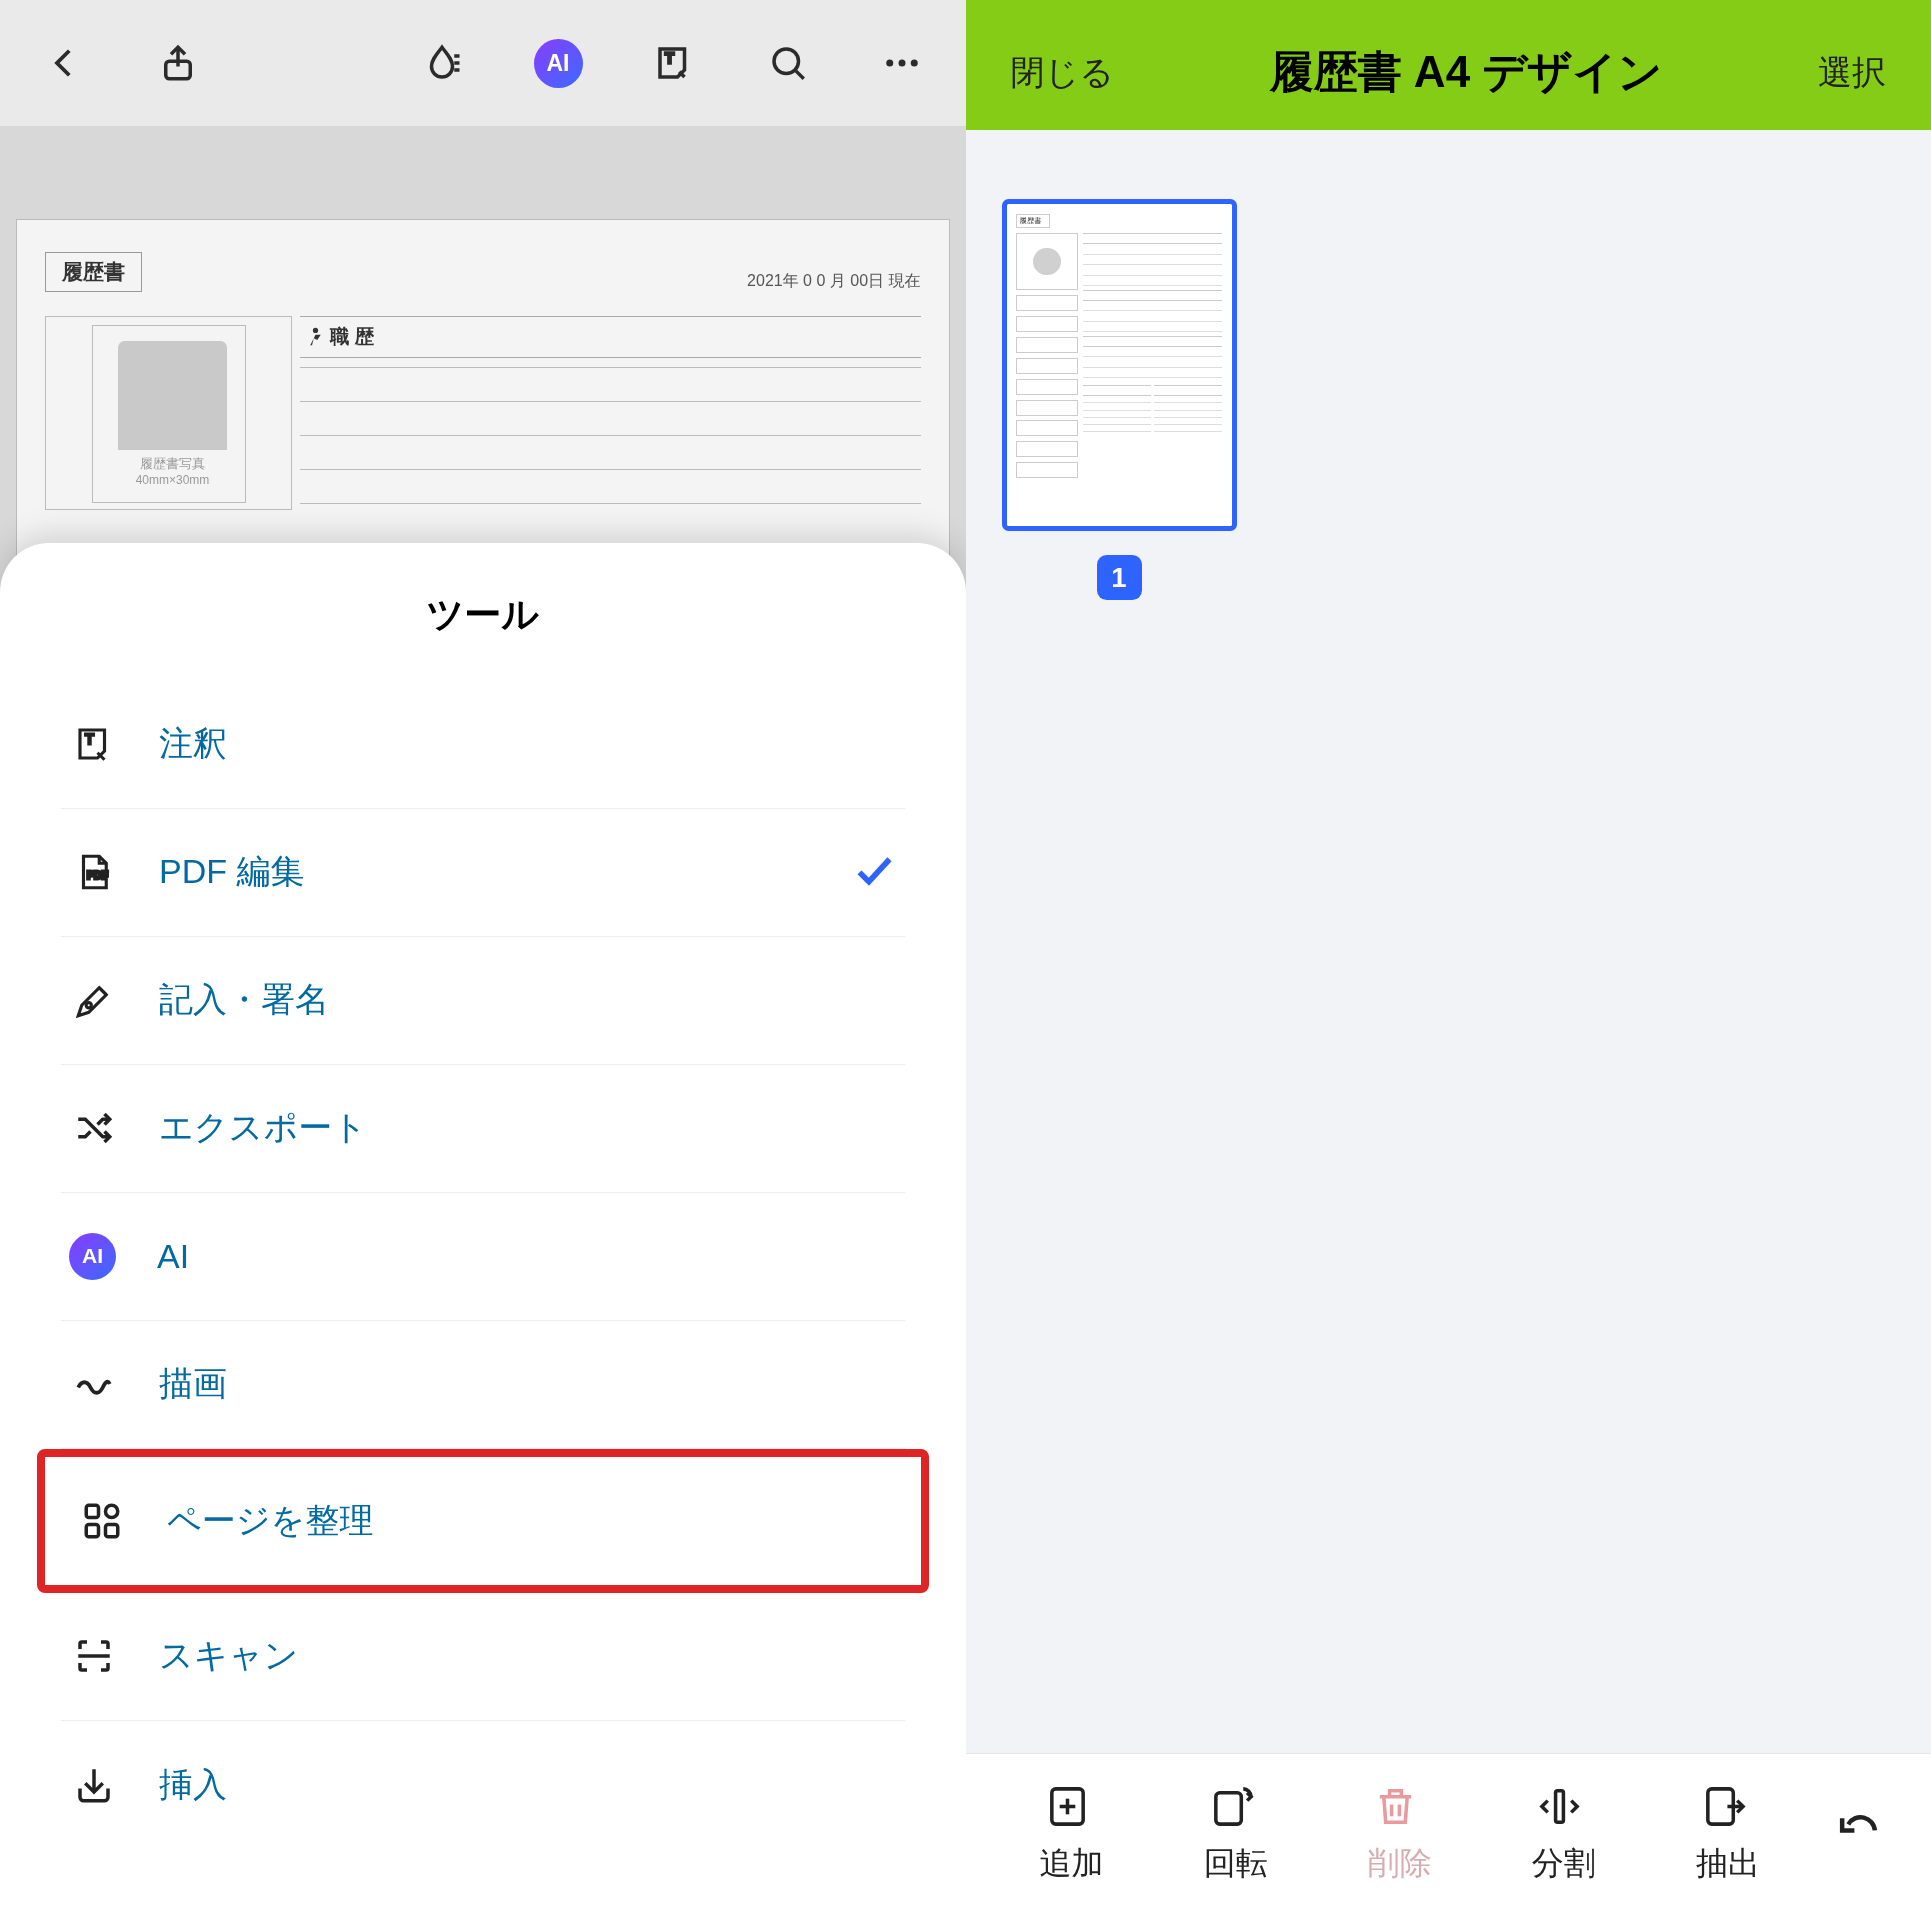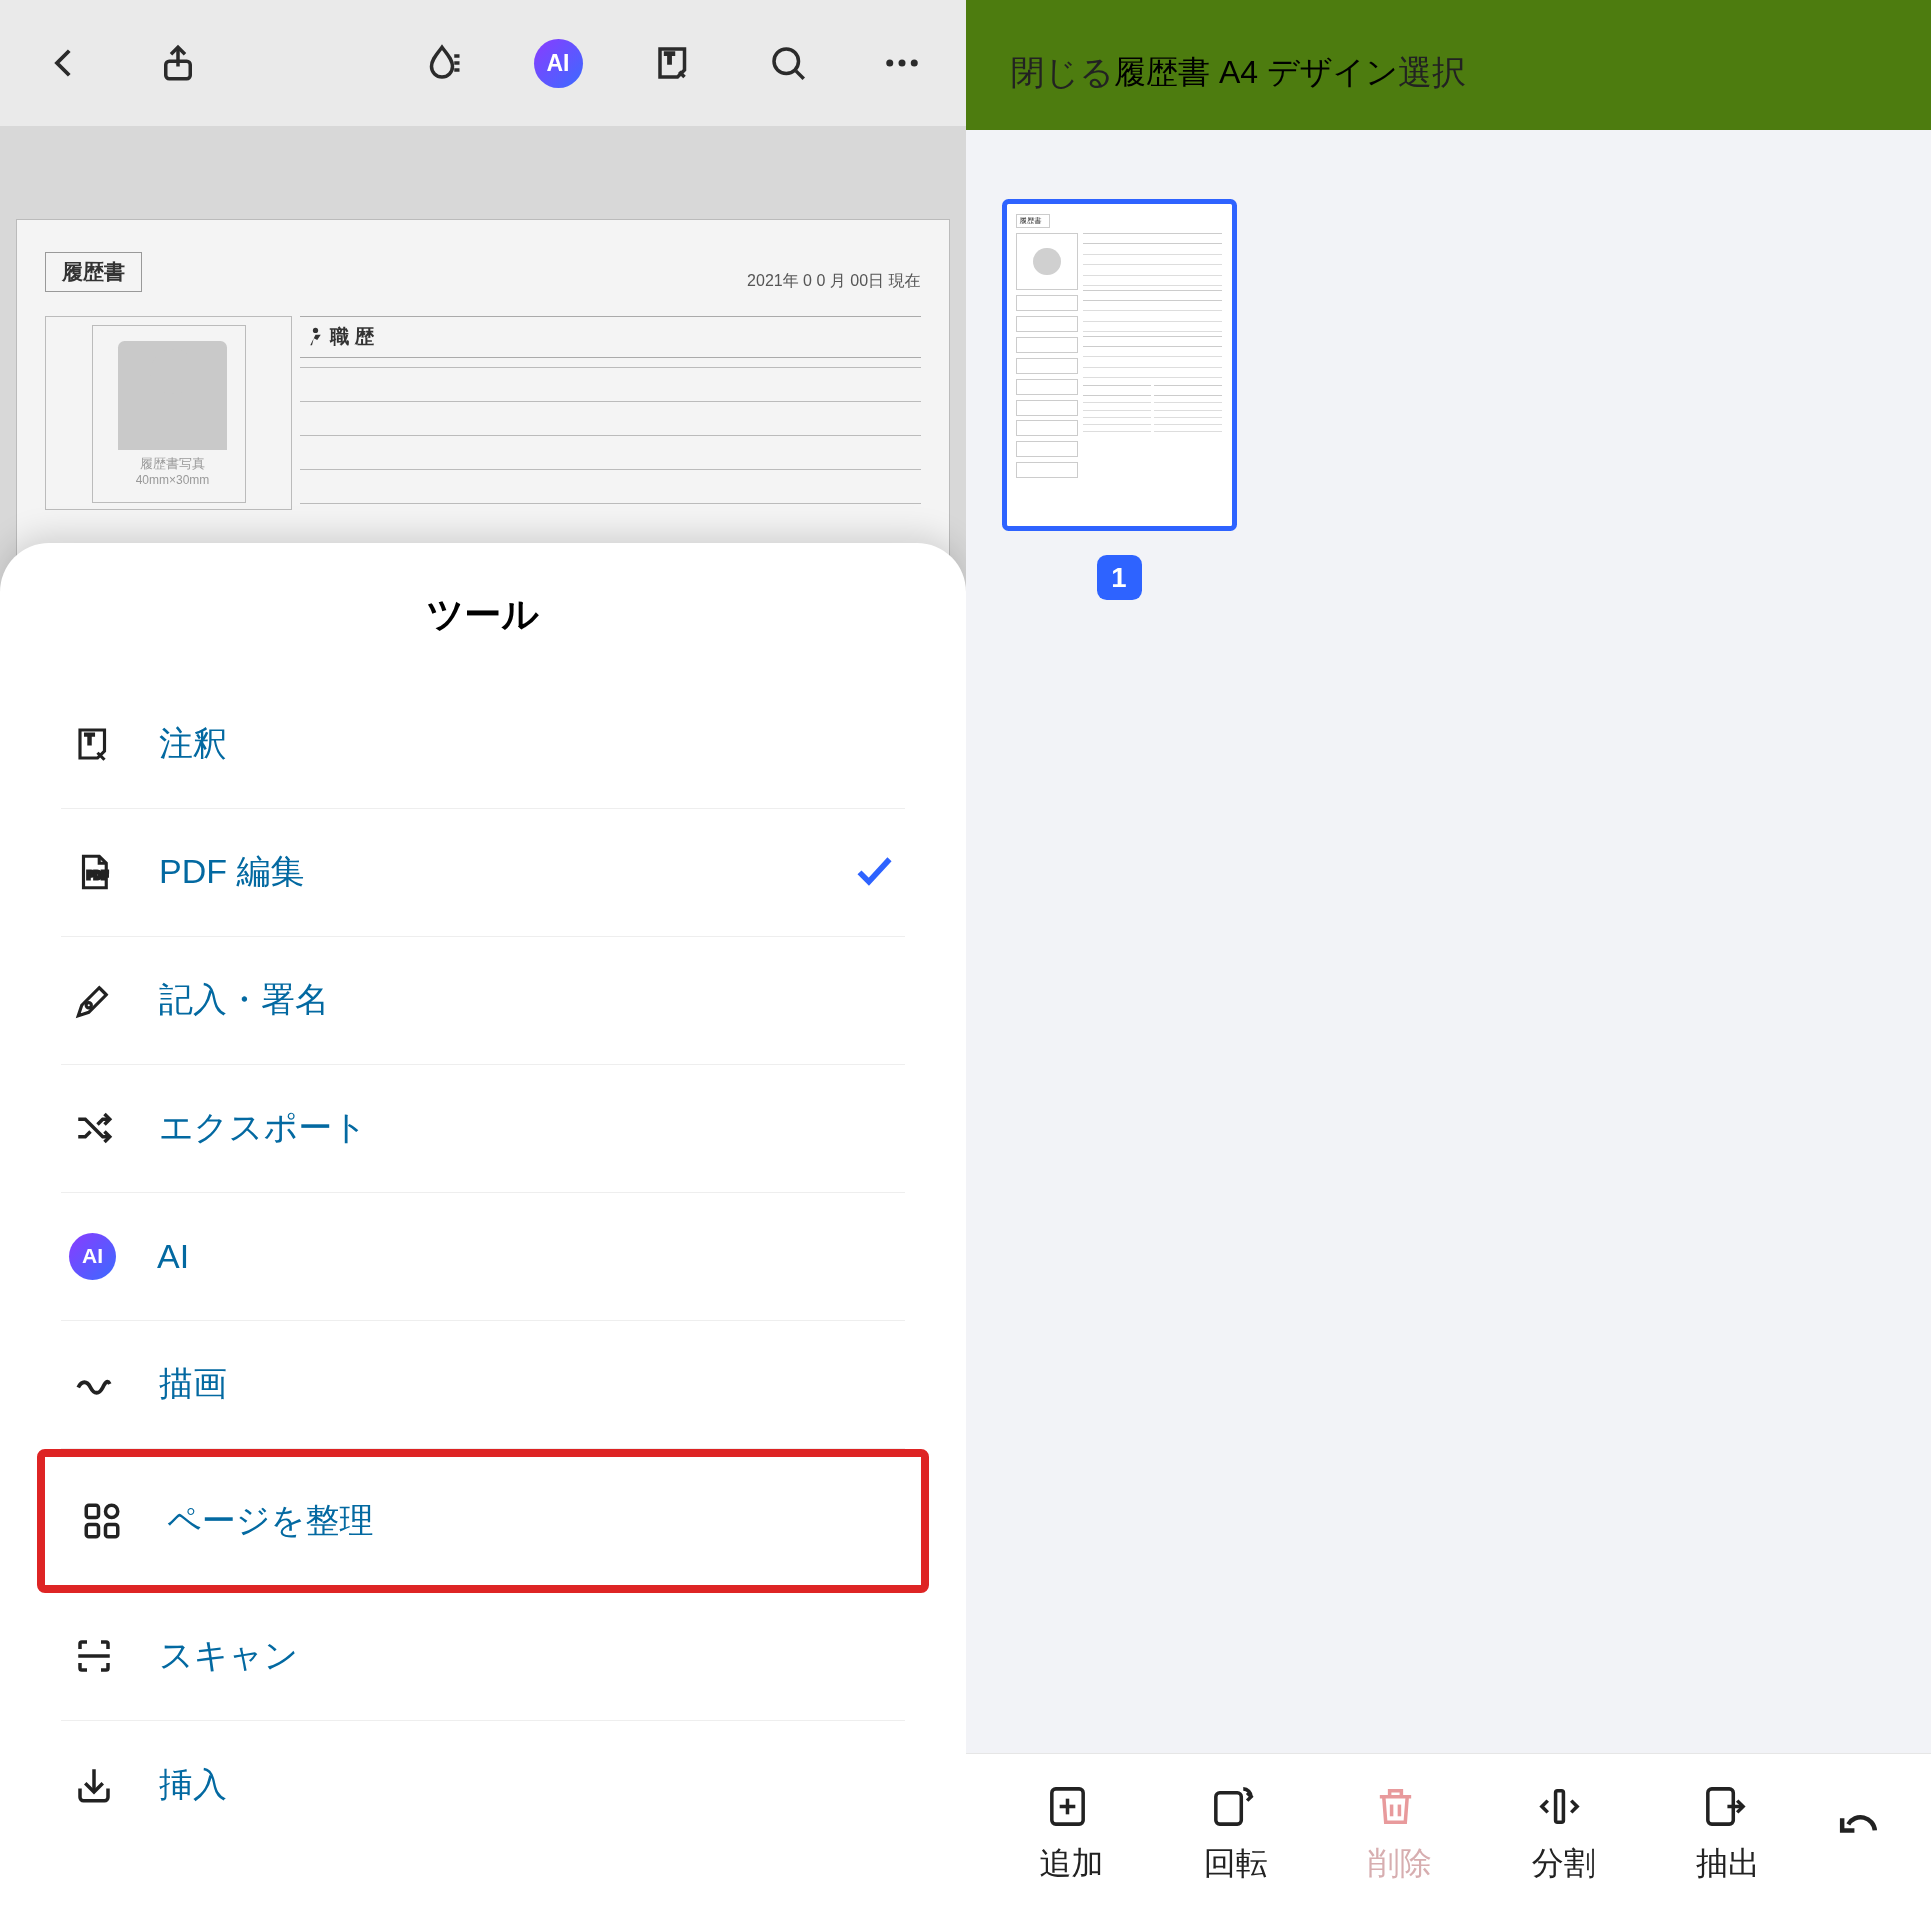--- a/index.html
+++ b/index.html
@@ -72,25 +72,25 @@
   background: linear-gradient(135deg,#8a3cff,#3b6bff);
   color:#fff; font-weight:700; font-size:21px; display:flex; align-items:center; justify-content:center;
 }
 .highlight-box {
   border: 8px solid #de2424; border-radius: 8px; margin: 0 -24px;
 }
 .highlight-box .tool-row { border-bottom:none; padding: 0 32px; border-radius: 32px; }
 
 
 .r-header {
-  height: 130px; display:flex; align-items:center; justify-content:flex-start;
-  padding: 15px 45px 0 45px; background:#4d7c0f;
+  height: 130px; display:flex; align-items:center; justify-content:space-between;
+  padding: 15px 45px 0 45px; background:#84cc16;
 }
 .r-header-btn { font-size:34px; color:#222; }
-.r-title { font-size:32px; font-weight:400; }
+.r-title { font-size:44px; font-weight:700; }
 
 
 .r-grid { flex:1; padding: 69px 36px; }
 .thumb-wrap { width: 235px; display:flex; flex-direction:column; align-items:center; gap:24px; }
 .thumb { width: 235px; height: 332px; border: 5.7px solid #2e63ff; border-radius: 6.5px; background:#fff; padding: 9.7px; display:flex; flex-direction:column; }
 .thumb-head { height: 14.6px; border:0.8px solid #ccc; width: 34px; font-size:7.3px; display:flex; align-items:center; padding:0 2.4px; color:#333; }
 .thumb-body { flex:1; display:flex; gap:4.9px; margin-top:4.9px; }
 .thumb-left { width: 62px; display:flex; flex-direction:column; gap:4.9px; }
 .thumb-left .box { border:0.8px solid #ccc; flex:0 0 auto; }
 .thumb-left .photo-s { height:57px; display:flex; align-items:center; justify-content:center; }

